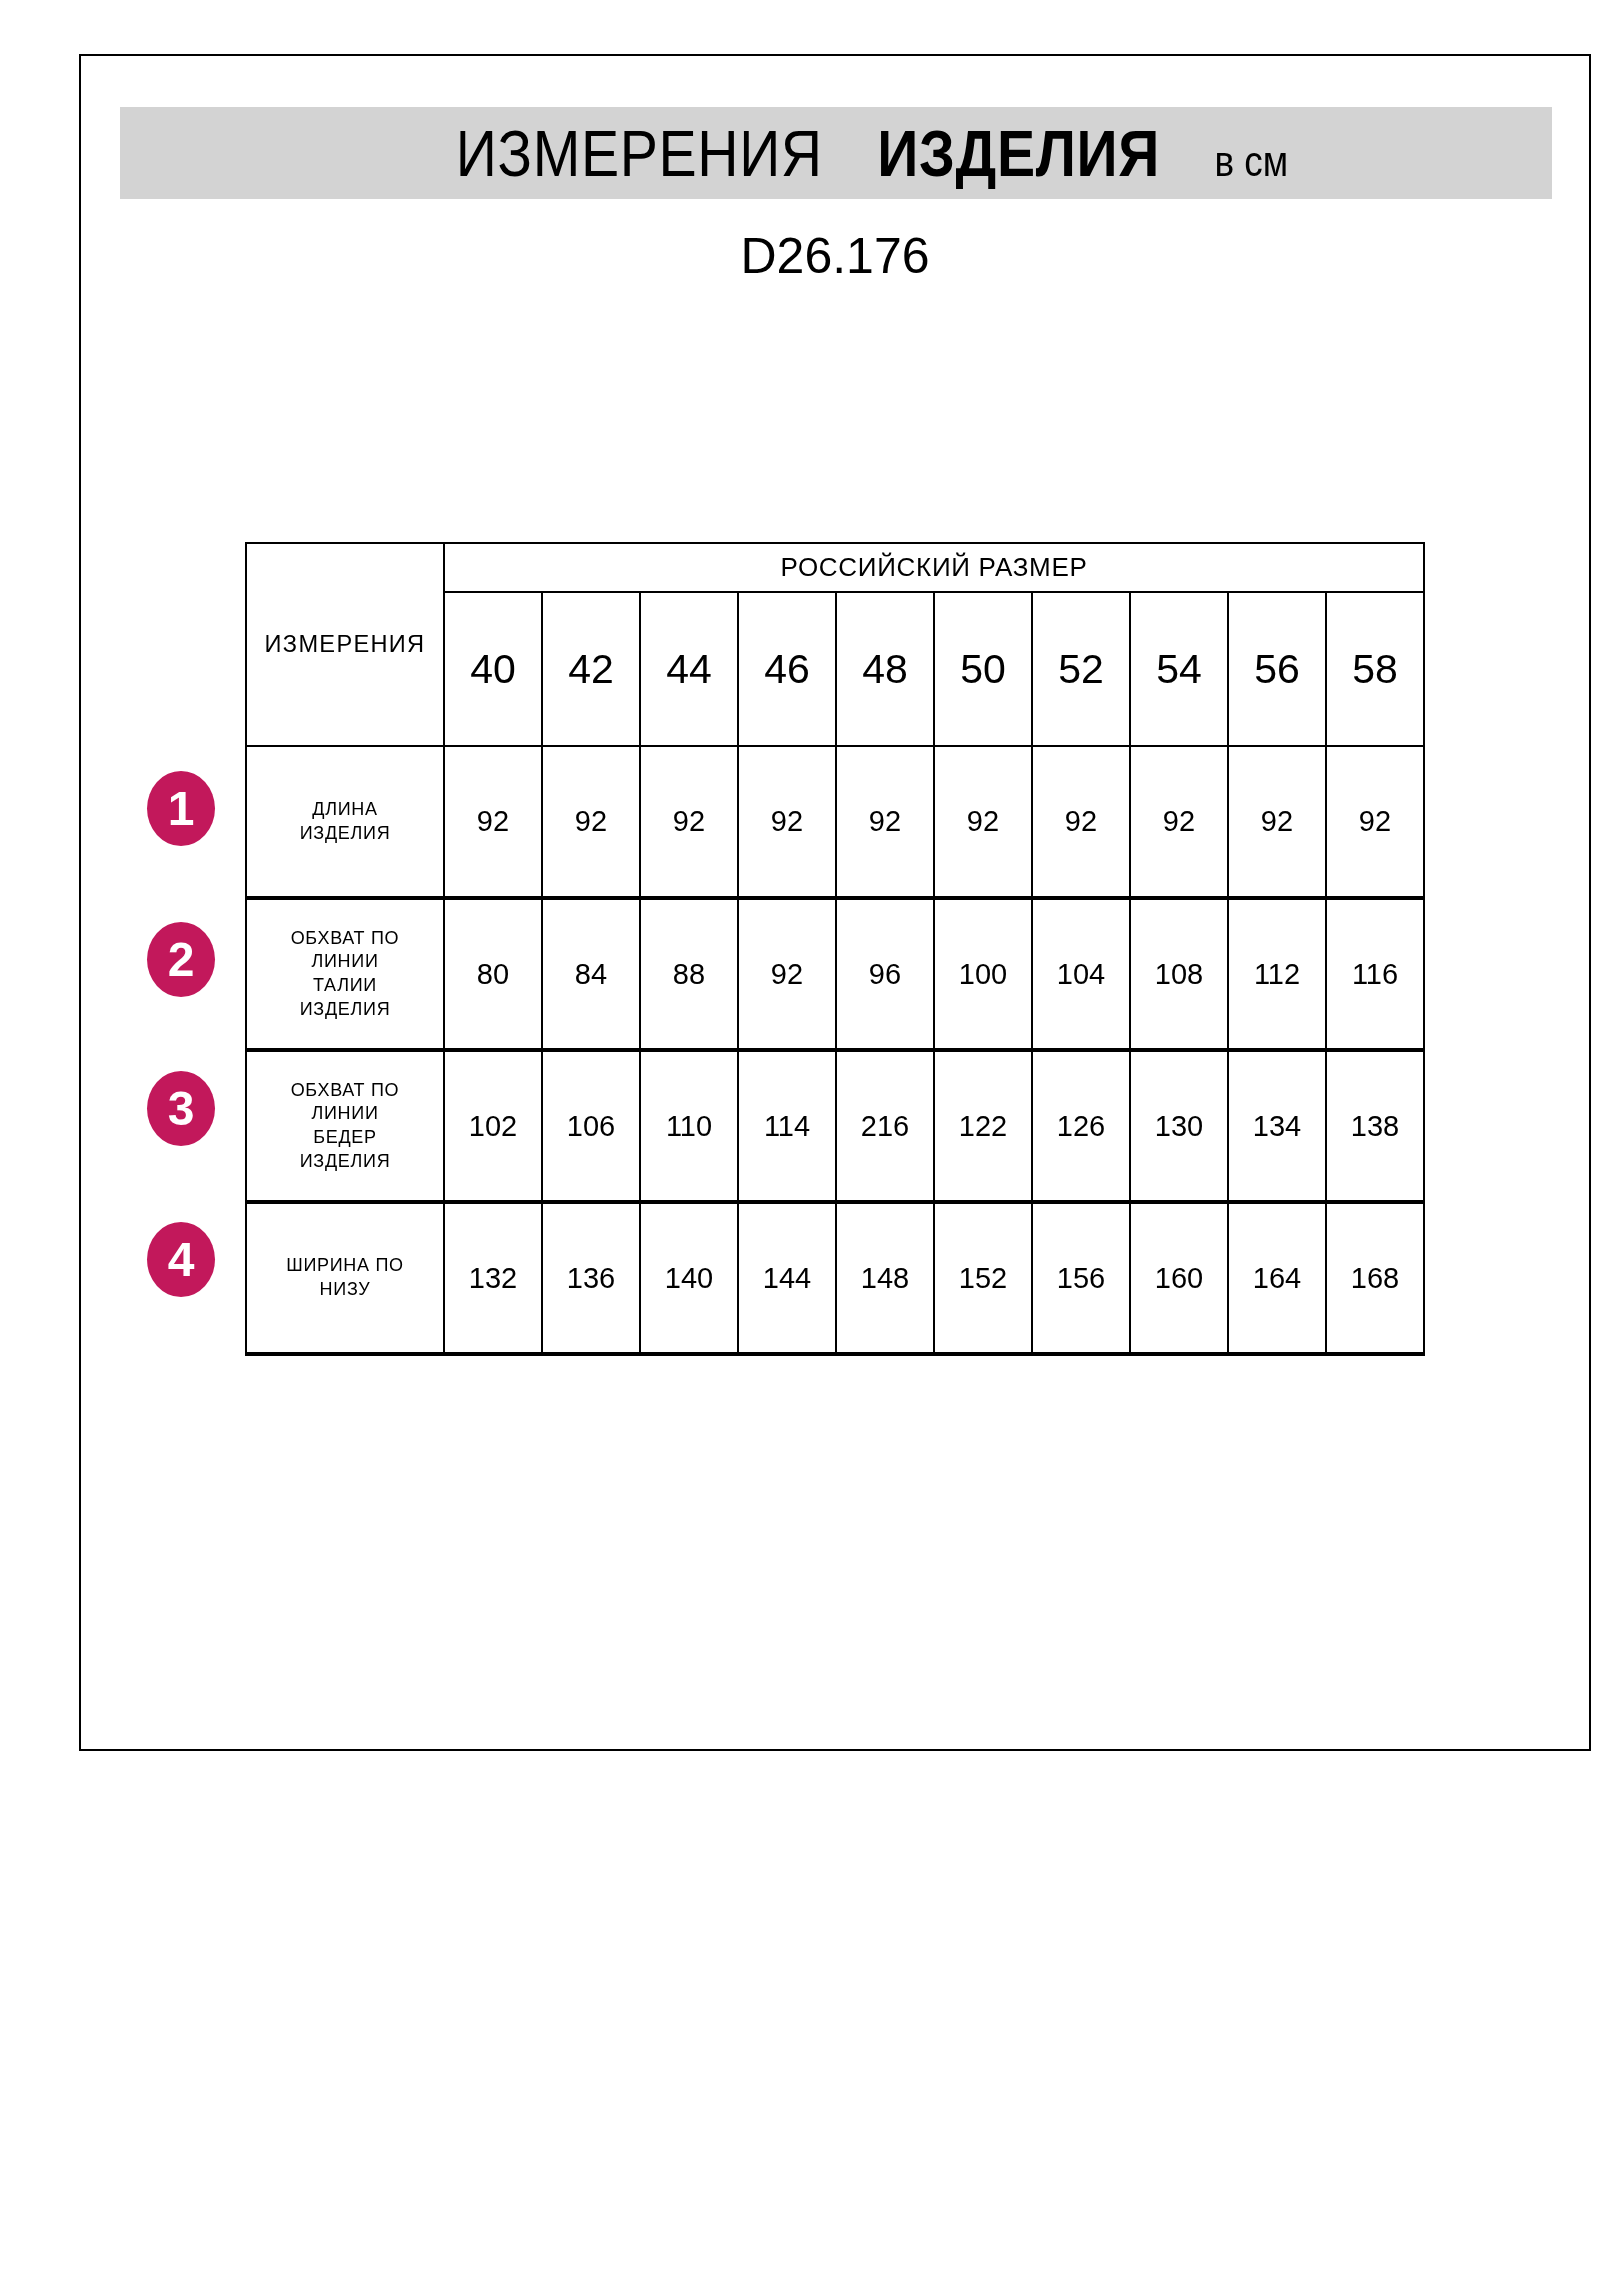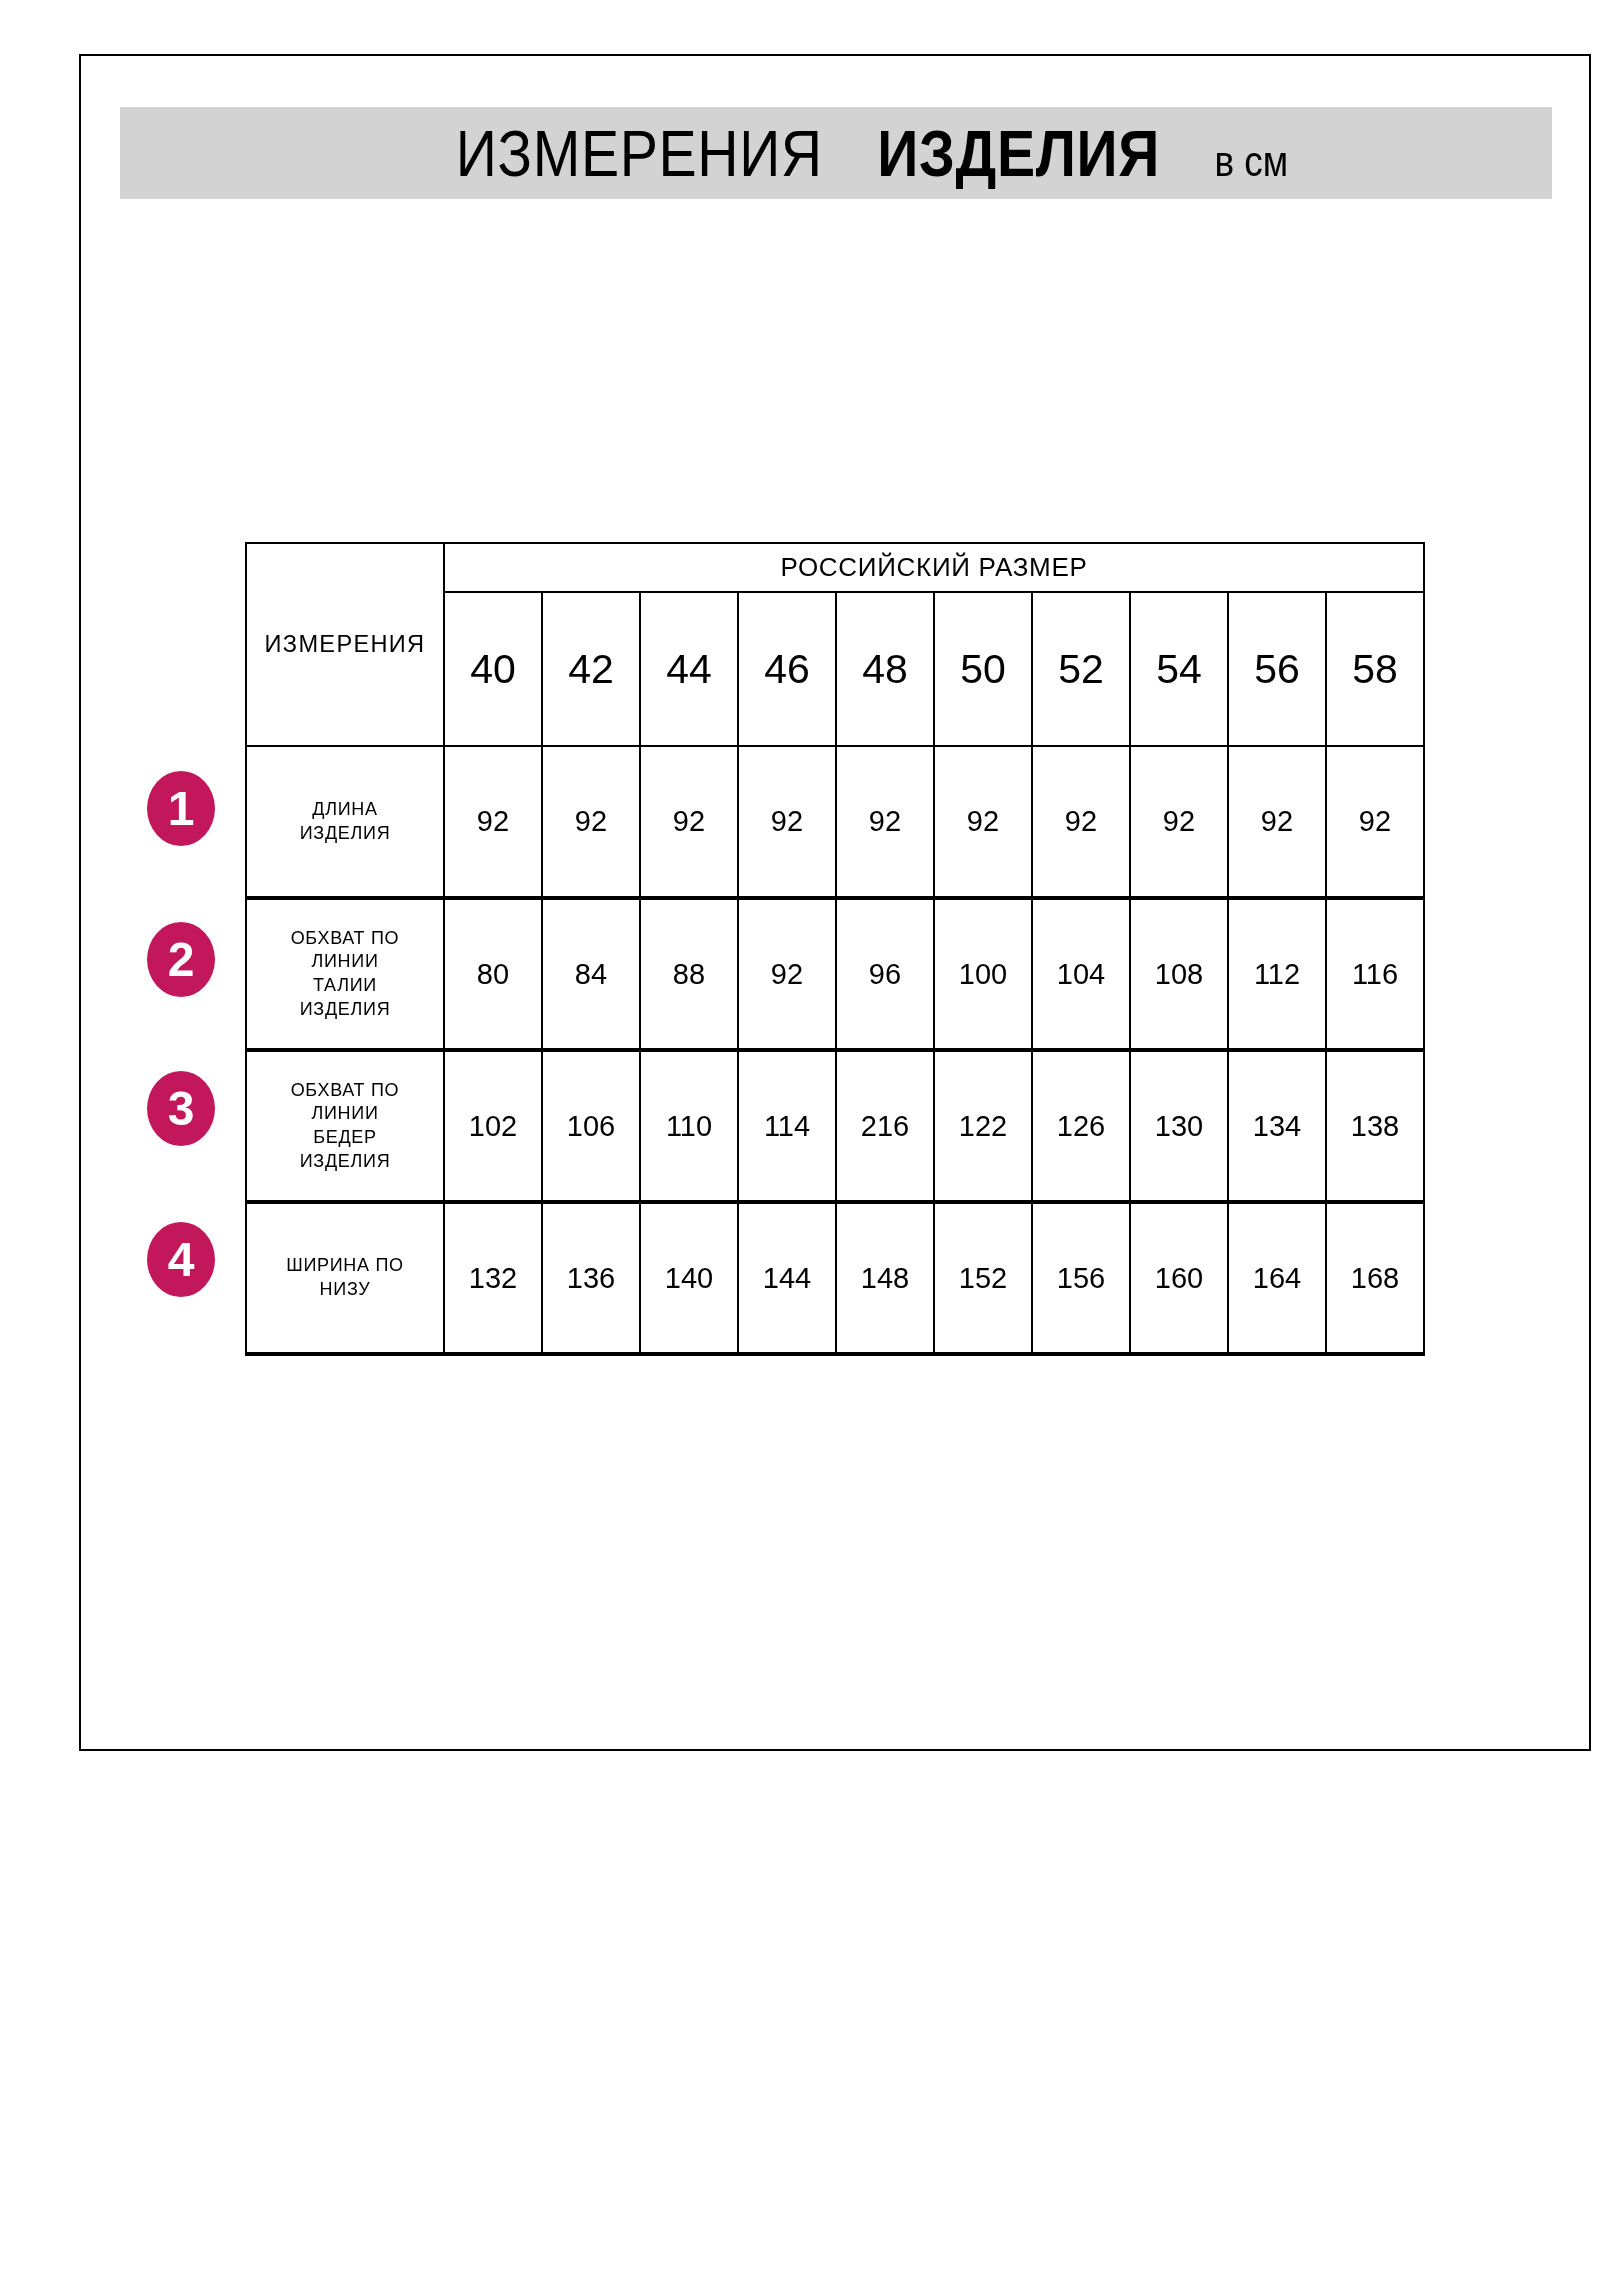--- a/index.html
+++ b/index.html
@@ -91,20 +91,21 @@
   <div class="frame">
 
     <div class="title-band">
       <div class="title-inner">
         <span class="title-w1">ИЗМЕРЕНИЯ</span>
         <span class="title-w2">ИЗДЕЛИЯ</span>
         <span class="title-w3">в см</span>
       </div>
     </div>
 
+    <div class="model-code">D26.176</div>
 
 
     <table class="size-table">
       <colgroup>
         <col class="label-col">
         <col class="size-col">
           <col class="size-col">
           <col class="size-col">
           <col class="size-col">
           <col class="size-col">

